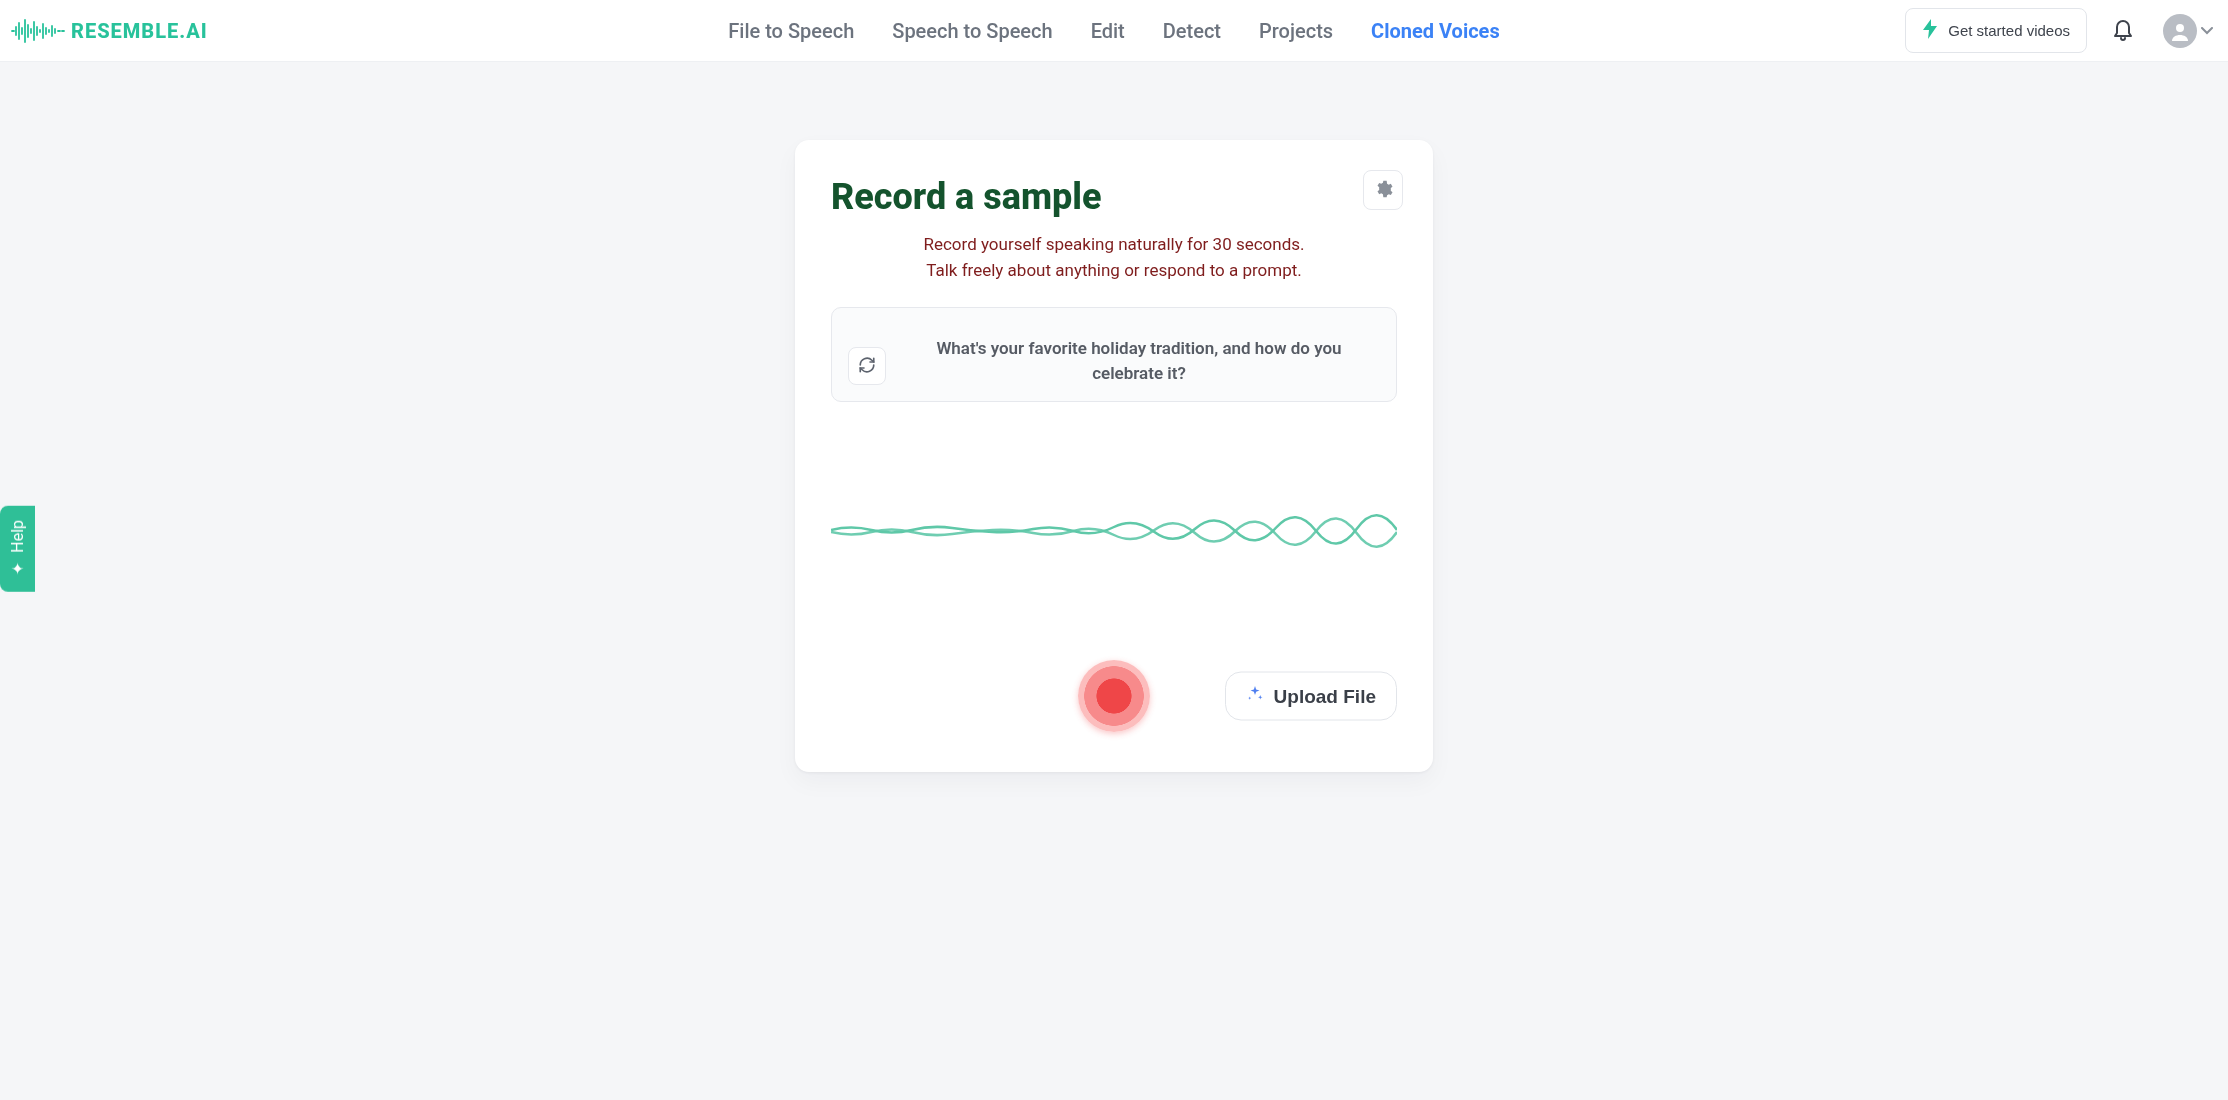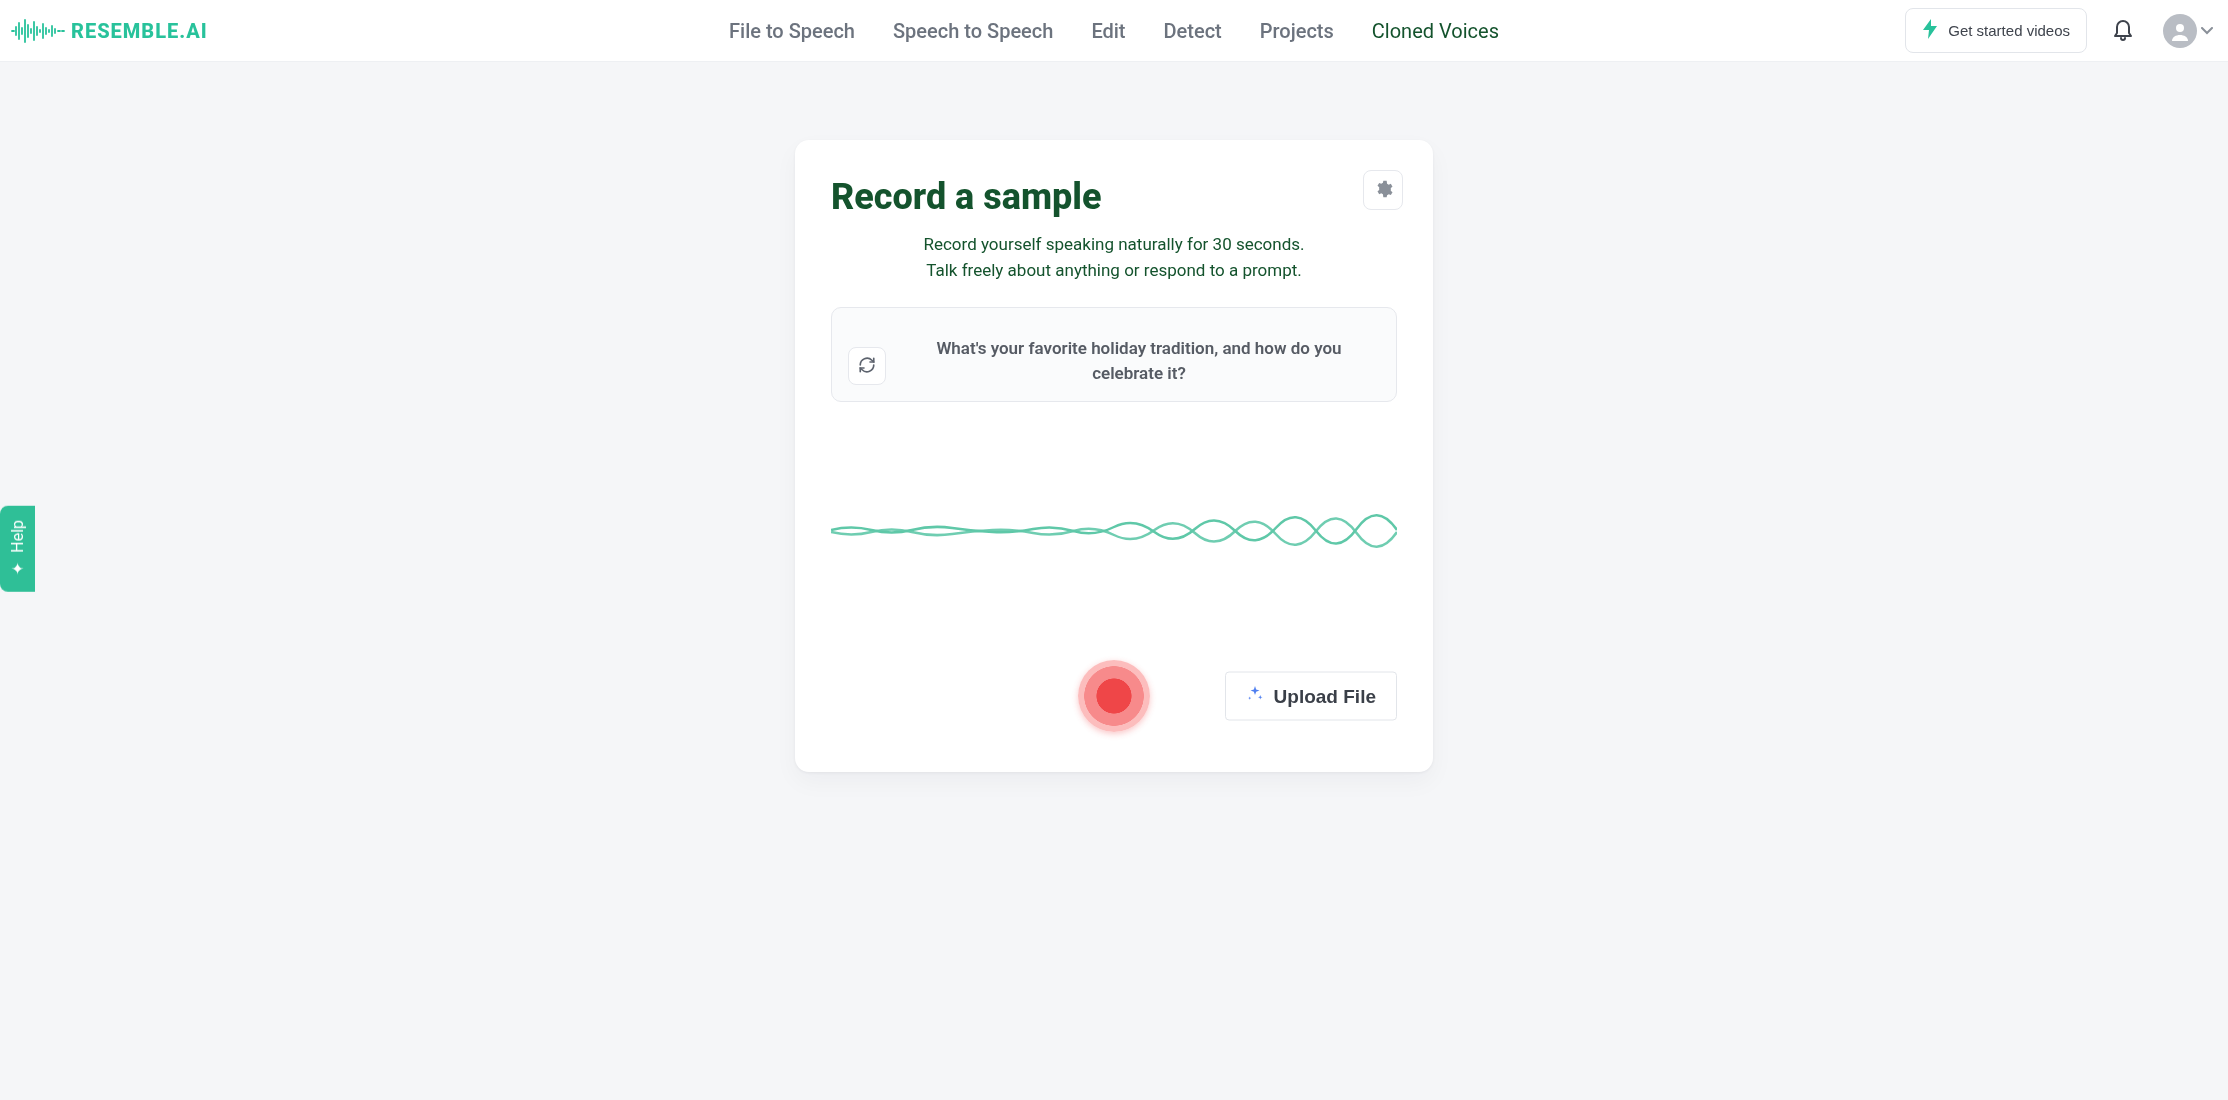--- a/index.html
+++ b/index.html
@@ -44,21 +44,21 @@
     pointer-events: none;
   }
   .nav a {
     pointer-events: auto;
     color: #6c737e;
     font-size: 20px;
     font-weight: 500;
     text-decoration: none;
     padding: 6px 2px;
   }
-  .nav a.active { color: #14532d; font-weight: 400; }
+  .nav a.active { color: #3b82f6; font-weight: 700; }
 
   .header-right {
     margin-left: auto;
     display: flex;
     align-items: center;
     gap: 20px;
   }
   .btn-outline {
     display: flex;
     align-items: center;
@@ -123,21 +123,21 @@
     color: #8a9099;
   }
   .card h1 {
     text-align: left;
     font-size: 36px;
     font-weight: 800;
     color: #14532d;
   }
   .card .sub {
     text-align: center;
-    color: #14532d;
+    color: #7f1d1d;
     font-size: 17px;
     line-height: 1.5;
     margin-top: 14px;
   }
   .prompt-box {
     margin-top: 24px;
     border: 1px solid #e6e8ed;
     background: #fafbfc;
     border-radius: 10px;
     padding: 28px 20px 16px 16px;
@@ -177,21 +177,21 @@
   .record-btn {
     width: 72px; height: 72px; border-radius: 50%;
     background: radial-gradient(circle at center, #ef4648 0%, #ef4648 34%, #f78a8b 35%, #f78a8b 58%, #fcbdbd 59%, #fcbdbd 100%);
     border: none; cursor: pointer;
     box-shadow: 0 2px 6px rgba(239,70,72,0.3);
   }
   .upload-btn {
     position: absolute; right: 0; top: 50%; transform: translateY(-50%);
     display: flex; align-items: center; gap: 10px;
     border: 1px solid #e2e5ea; background: #fff;
-    border-radius: 4px; padding: 12px 20px;
+    border-radius: 16px; padding: 12px 20px;
     font-size: 19px; font-weight: 700; color: #3a3f48; cursor: pointer;
   }
   .upload-btn .sparkle { color: #4f7ff0; }
 </style>
 </head>
 <body>
 
 <div class="header">
   <div class="logo">
     <span class="logo-wave">

